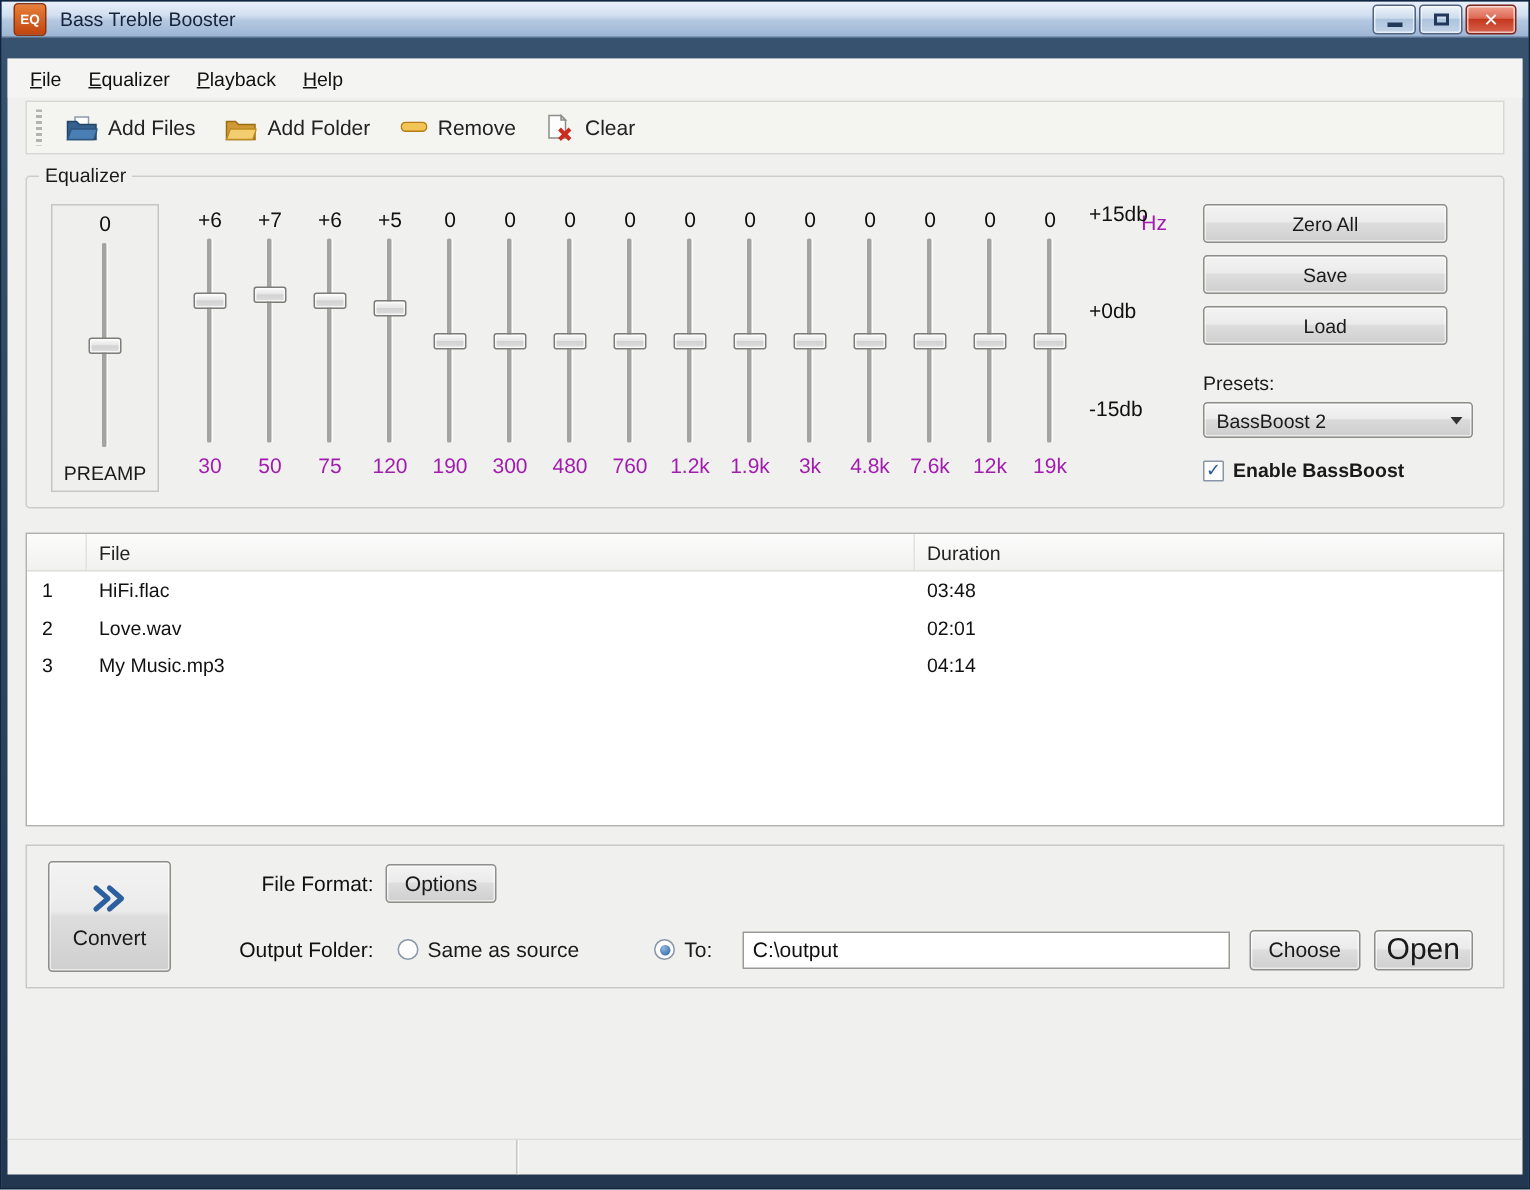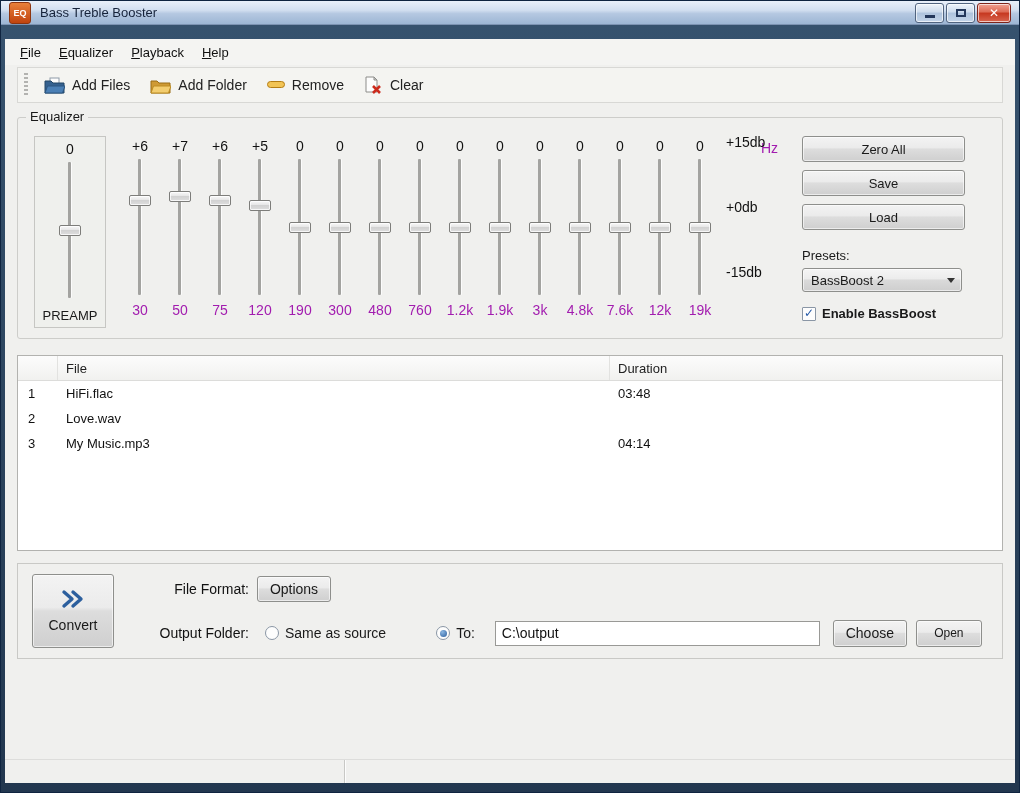--- a/index.html
+++ b/index.html
@@ -102,21 +102,21 @@
   .btn {
     display:flex; align-items:center; justify-content:center;
     border:1px solid #8e8f8c; border-radius:3px;
     background:linear-gradient(#f3f3f3,#ebebeb 45%,#dddddd 50%,#cfcfcf);
     box-shadow:inset 0 0 0 1px rgba(255,255,255,.6);
     font-size:13px; color:#1a1a1a; white-space:nowrap;
   }
   .eq-btn { height:26px; width:163px; margin-bottom:8px; }
   .presets-label { margin-top:10px; font-size:13px; }
   .combo {
-    margin-top:5px; height:24px; width:160px; display:flex; align-items:center;
+    margin-top:5px; height:24px; width:180px; display:flex; align-items:center;
     border:1px solid #8e8f8c; border-radius:3px; padding-left:8px;
     background:linear-gradient(#f5f5f5,#ececec 45%,#dadada 50%,#cecece);
     box-shadow:inset 0 0 0 1px rgba(255,255,255,.6);
     font-size:13px;
   }
   .combo-text { overflow:hidden; white-space:nowrap; }
   .combo-arrow-box { margin-left:auto; width:20px; display:flex; align-items:center; justify-content:center; align-self:stretch; }
   .combo-arrow { width:0; height:0; border-left:4px solid transparent; border-right:4px solid transparent; border-top:5px solid #333; }
   .check-row { margin-top:14px; display:flex; align-items:center; gap:6px; }
   .checkbox {
@@ -165,21 +165,21 @@
   .radio.checked::after {
     content:""; width:7px; height:7px; border-radius:50%;
     background:radial-gradient(circle at 35% 30%, #8ab6e2, #2c5f9e);
   }
   .radio-label { margin-left:6px; font-size:14px; }
   .path-input {
     margin-left:20px; width:325px; height:25px; border:1px solid #999996; background:#fff;
     padding:2px 6px; font-size:14px; font-family:inherit; color:#111; outline:none;
   }
   .choose-btn { width:74px; height:27px; margin-left:13px; font-size:14px; }
-  .open-btn { width:66px; height:27px; margin-left:9px; font-size:12px; }
+  .open-btn { width:66px; height:27px; margin-left:9px; font-size:20px; }
   .r2-gap { margin-left:50px; }
   
   .statusbar { margin-top:auto; height:24px; border-top:1px solid #dddddb; display:flex; }
   .status-cell-left { width:340px; border-right:1px solid #c8c8c5; box-shadow:1px 0 0 rgba(255,255,255,.85); }
   .status-cell-right { flex:1; }
 </style>
 </head>
 <body>
 
 <div class="window">
@@ -427,20 +427,21 @@
       </div>
       <div>
           <div class="fl-row">
             <div class="fl-cell col-index">1</div>
             <div class="fl-cell col-file">HiFi.flac</div>
             <div class="fl-cell col-duration">03:48</div>
           </div>
           <div class="fl-row">
             <div class="fl-cell col-index">2</div>
             <div class="fl-cell col-file">Love.wav</div>
+            <div class="fl-cell col-duration">02:01</div>
           </div>
           <div class="fl-row">
             <div class="fl-cell col-index">3</div>
             <div class="fl-cell col-file">My Music.mp3</div>
             <div class="fl-cell col-duration">04:14</div>
           </div>
         </div>
     </div>
 
     <div class="convert-panel">

